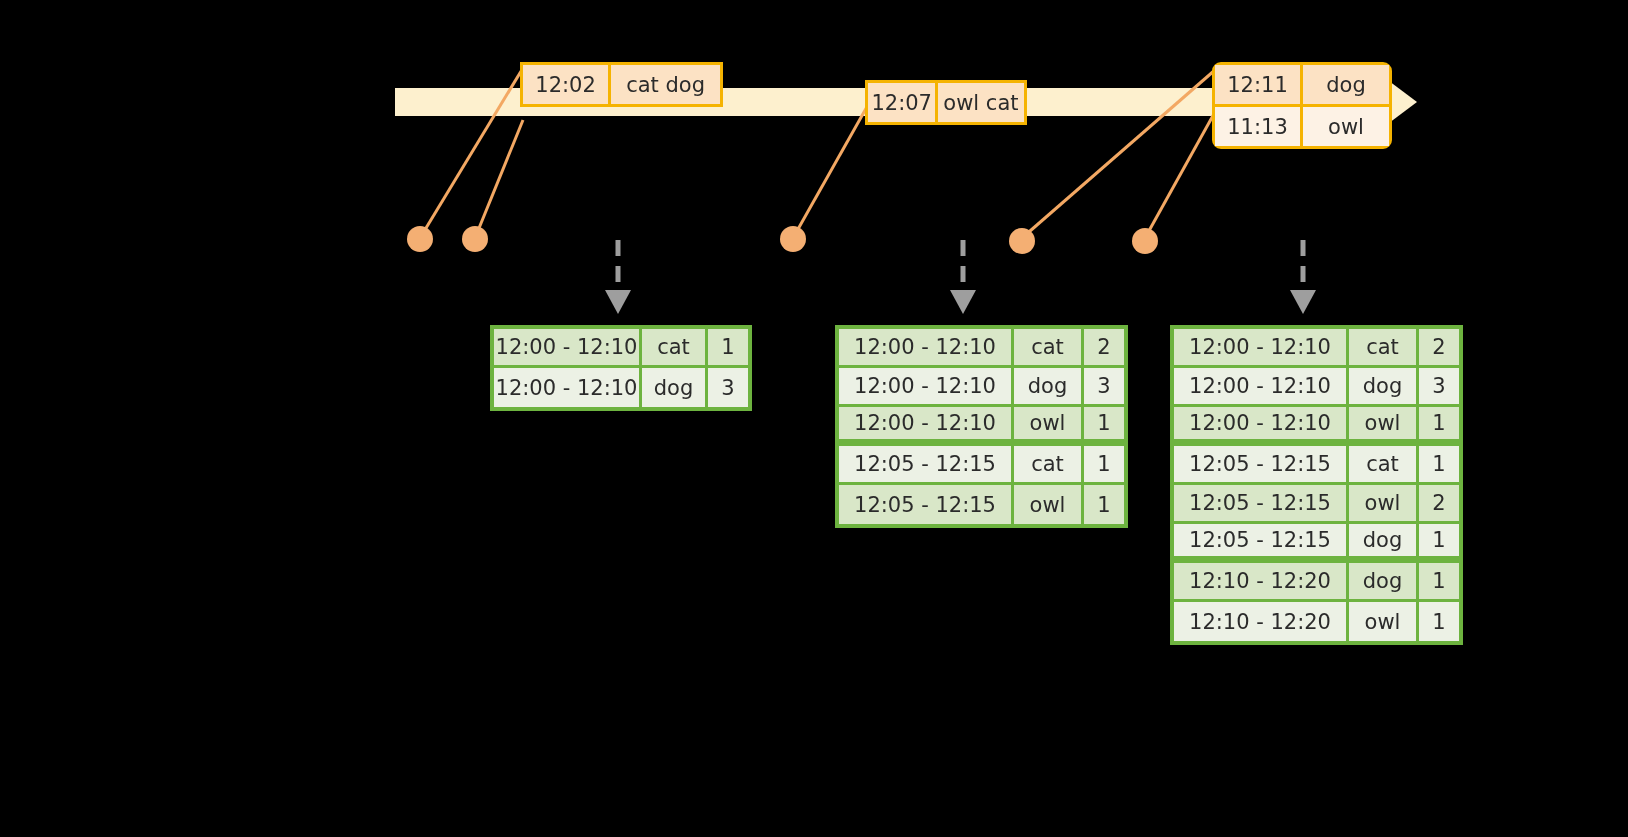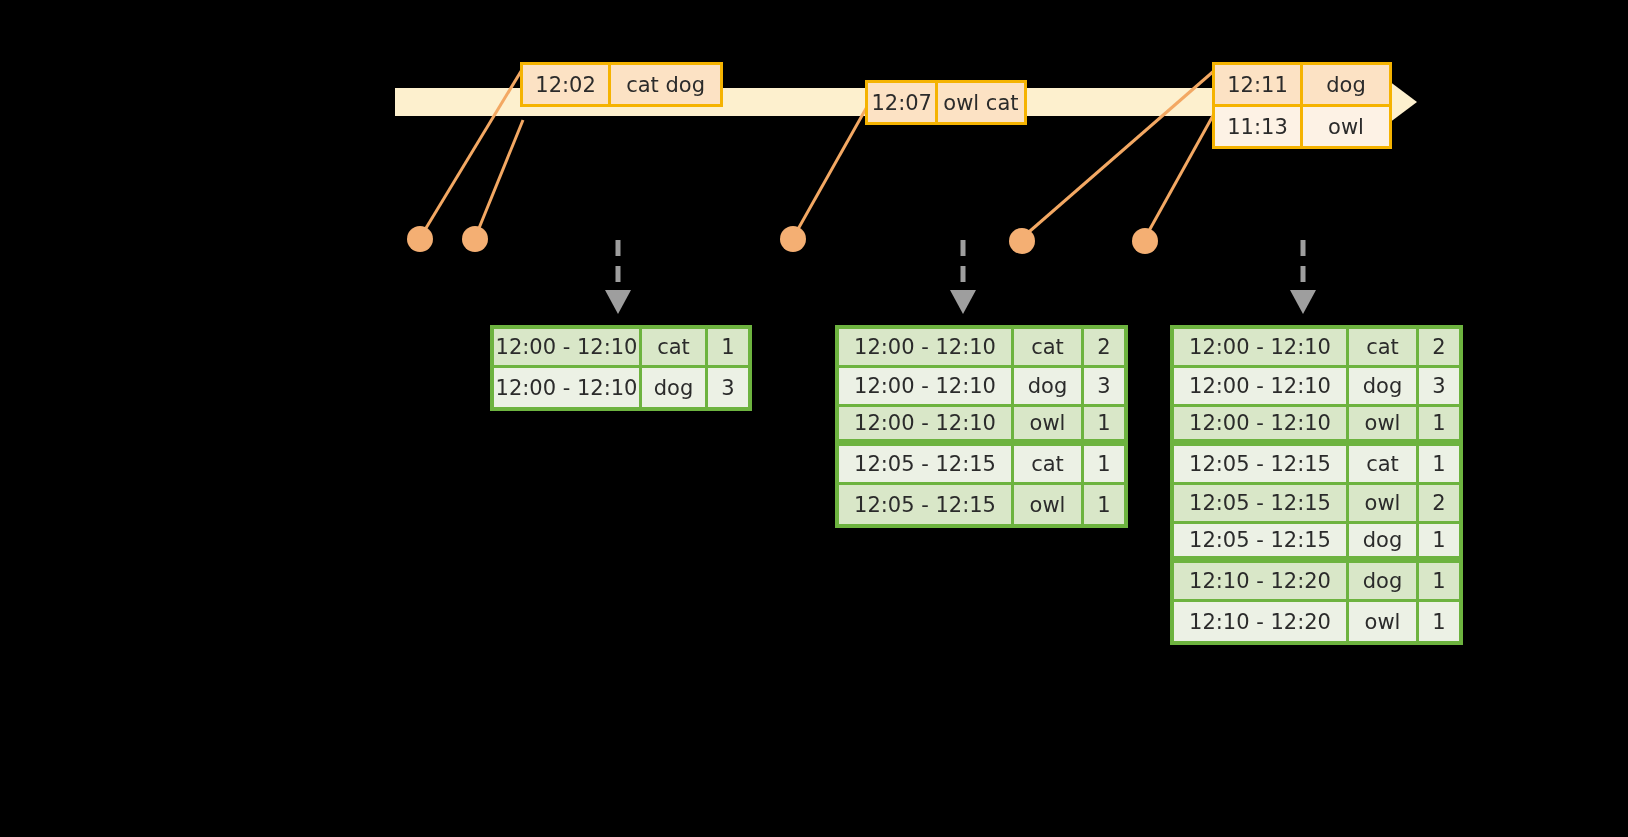--- a/index.html
+++ b/index.html
@@ -23,21 +23,21 @@
   .evt-time{width:86px;display:flex;align-items:center;justify-content:center;
        font-size:21px;color:#2b2b2b;box-sizing:border-box;}
   .evt-sep{width:3px;background:#F5B301;}
   .evt-words{width:110px;display:flex;align-items:center;justify-content:center;
        font-size:21px;color:#2b2b2b;box-sizing:border-box;}
   .shade-a .evt-time,.shade-a .evt-words{background:#FCE2C4;}
   .shade-b .evt-time,.shade-b .evt-words{background:#FDF2E5;}
 
   #evt1{left:520px;top:62px;width:203px;}
   #evt2{left:865px;top:80px;width:162px;}
-  #evt3{left:1212px;top:62px;width:180px;}
+  #evt3{left:1212px;top:62px;width:180px;border-radius:9px;}
   #evt3 .evt-words{width:87px;}
 
   
   .conn{position:absolute;stroke:#F3A863;stroke-width:3;fill:none;}
   .dot{position:absolute;width:26px;height:26px;border-radius:50%;
        background:#F4AF73;}
 
   
   .darrow{position:absolute;}
 

